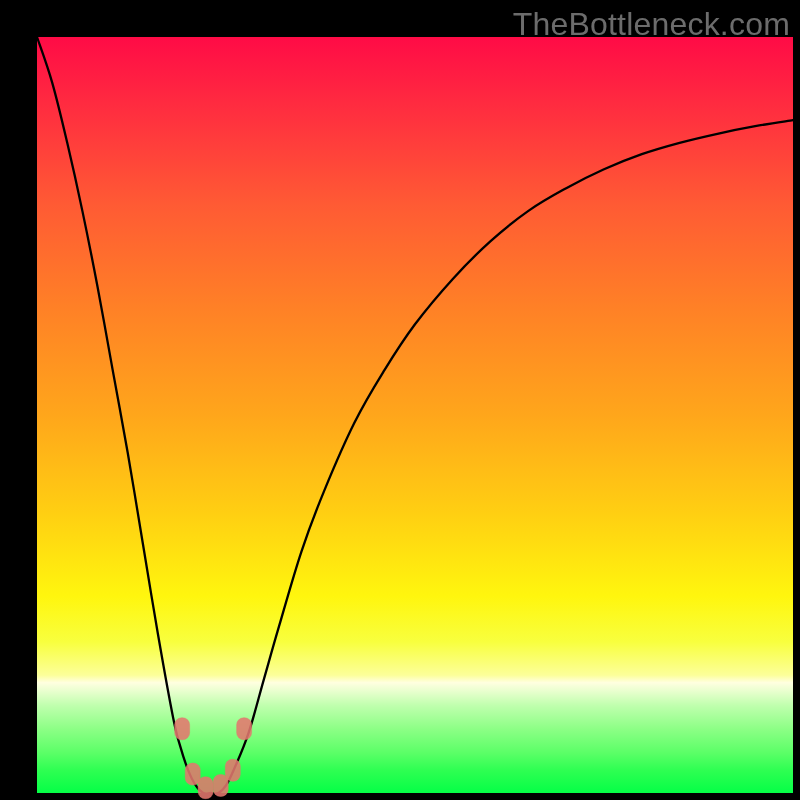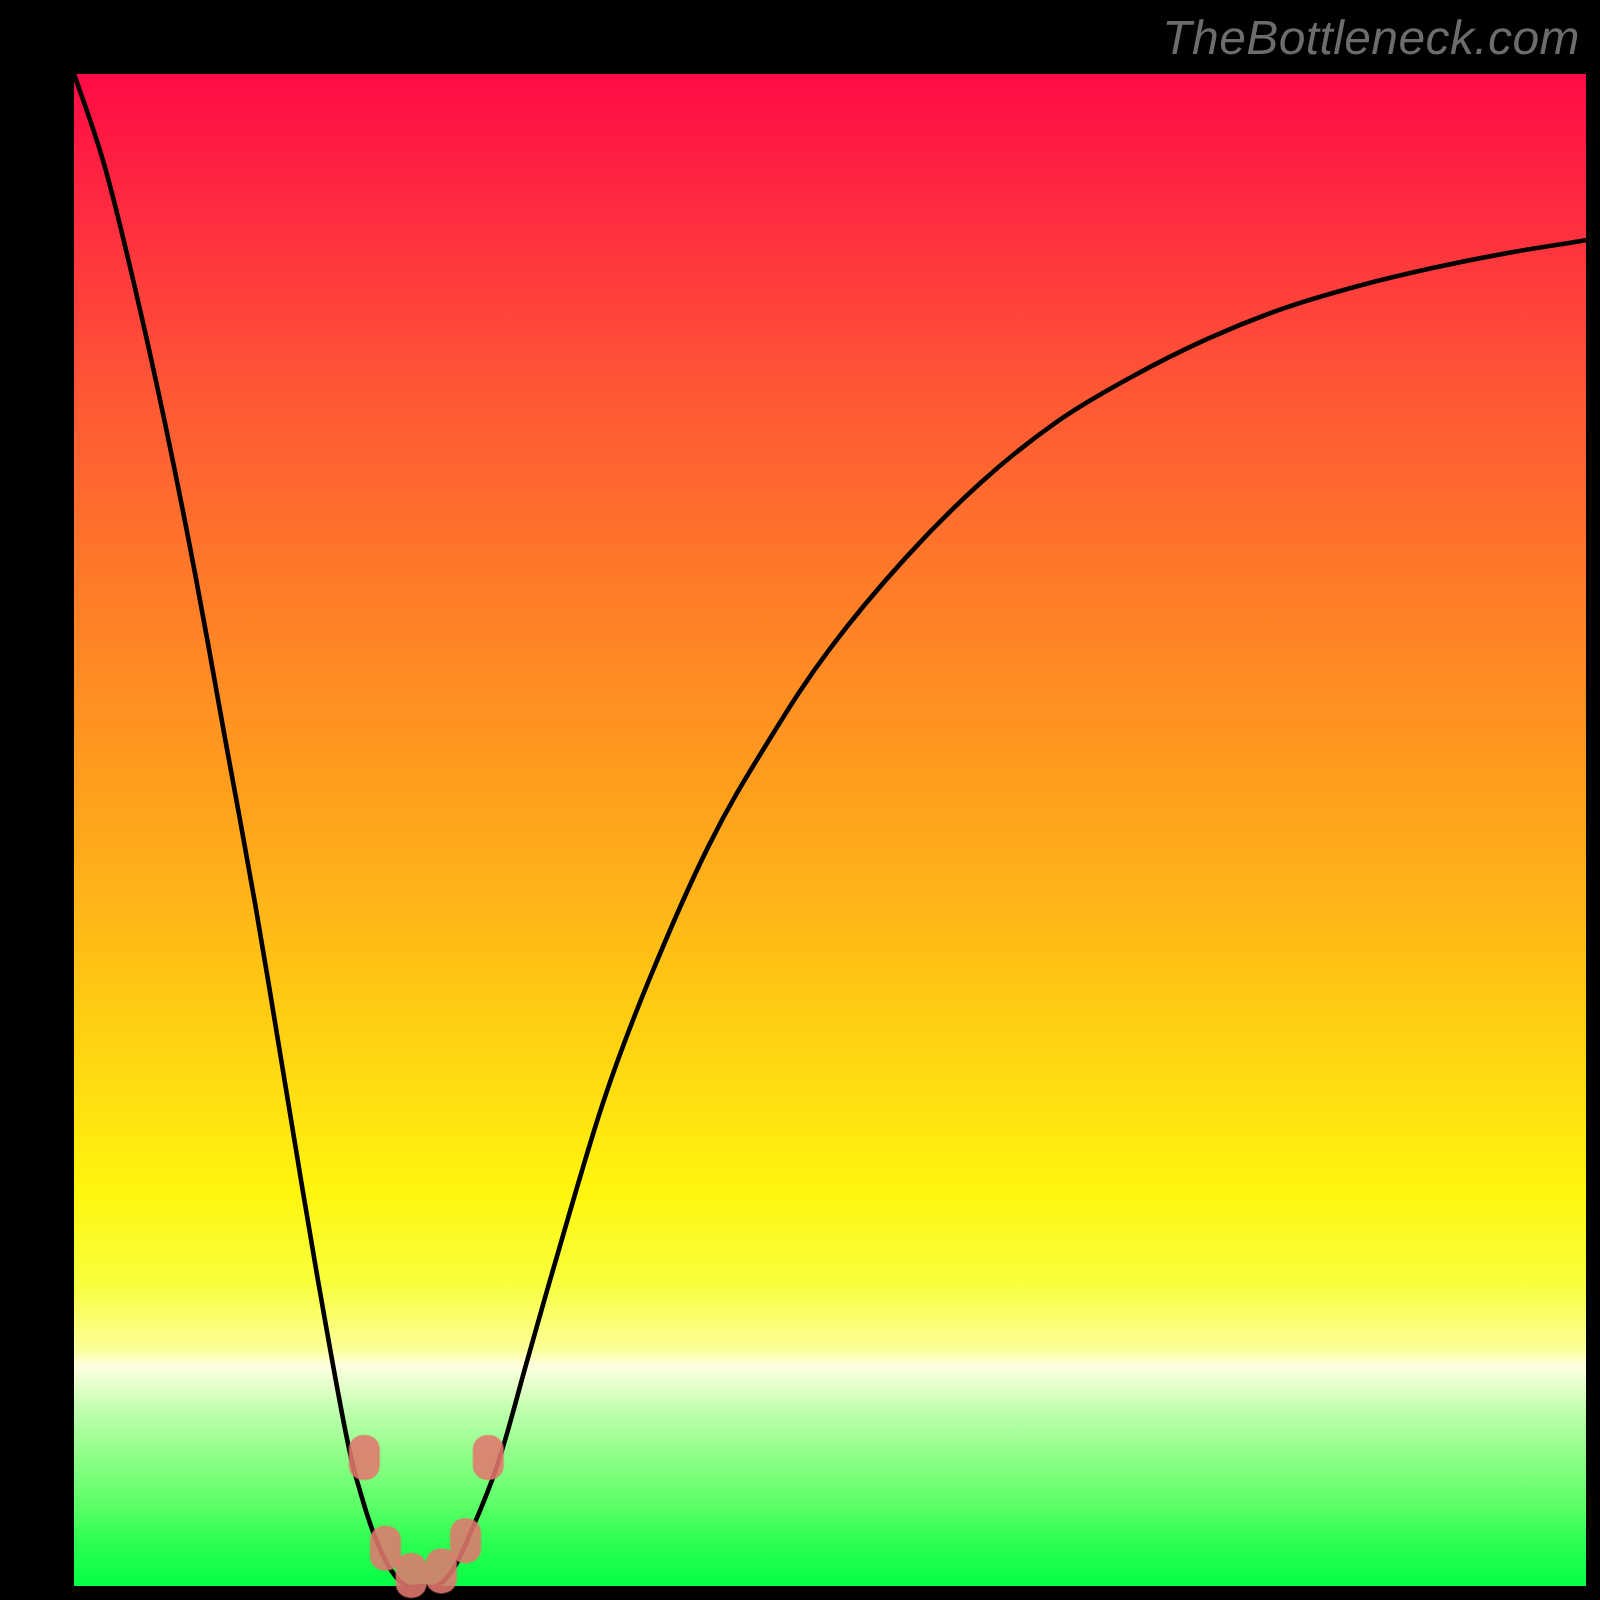--- a/index.html
+++ b/index.html
@@ -44,24 +44,23 @@
       #5bff67 94.7%,
       #2eff52 97%,
       #05ff46 100%
     );
   }
   .watermark {
     position: absolute;
     top: 6px;
     right: 10px;
     color: #6c6c6c;
-    font-size: 24px;
+    font-size: 32px;
     letter-spacing: 0.2px;
     user-select: none;
-    font-style: italic;
   }
   svg.curve {
     position: absolute;
     left: 0;
     top: 0;
     width: 756px;
     height: 756px;
     overflow: visible;
   }
   .curve-path {

